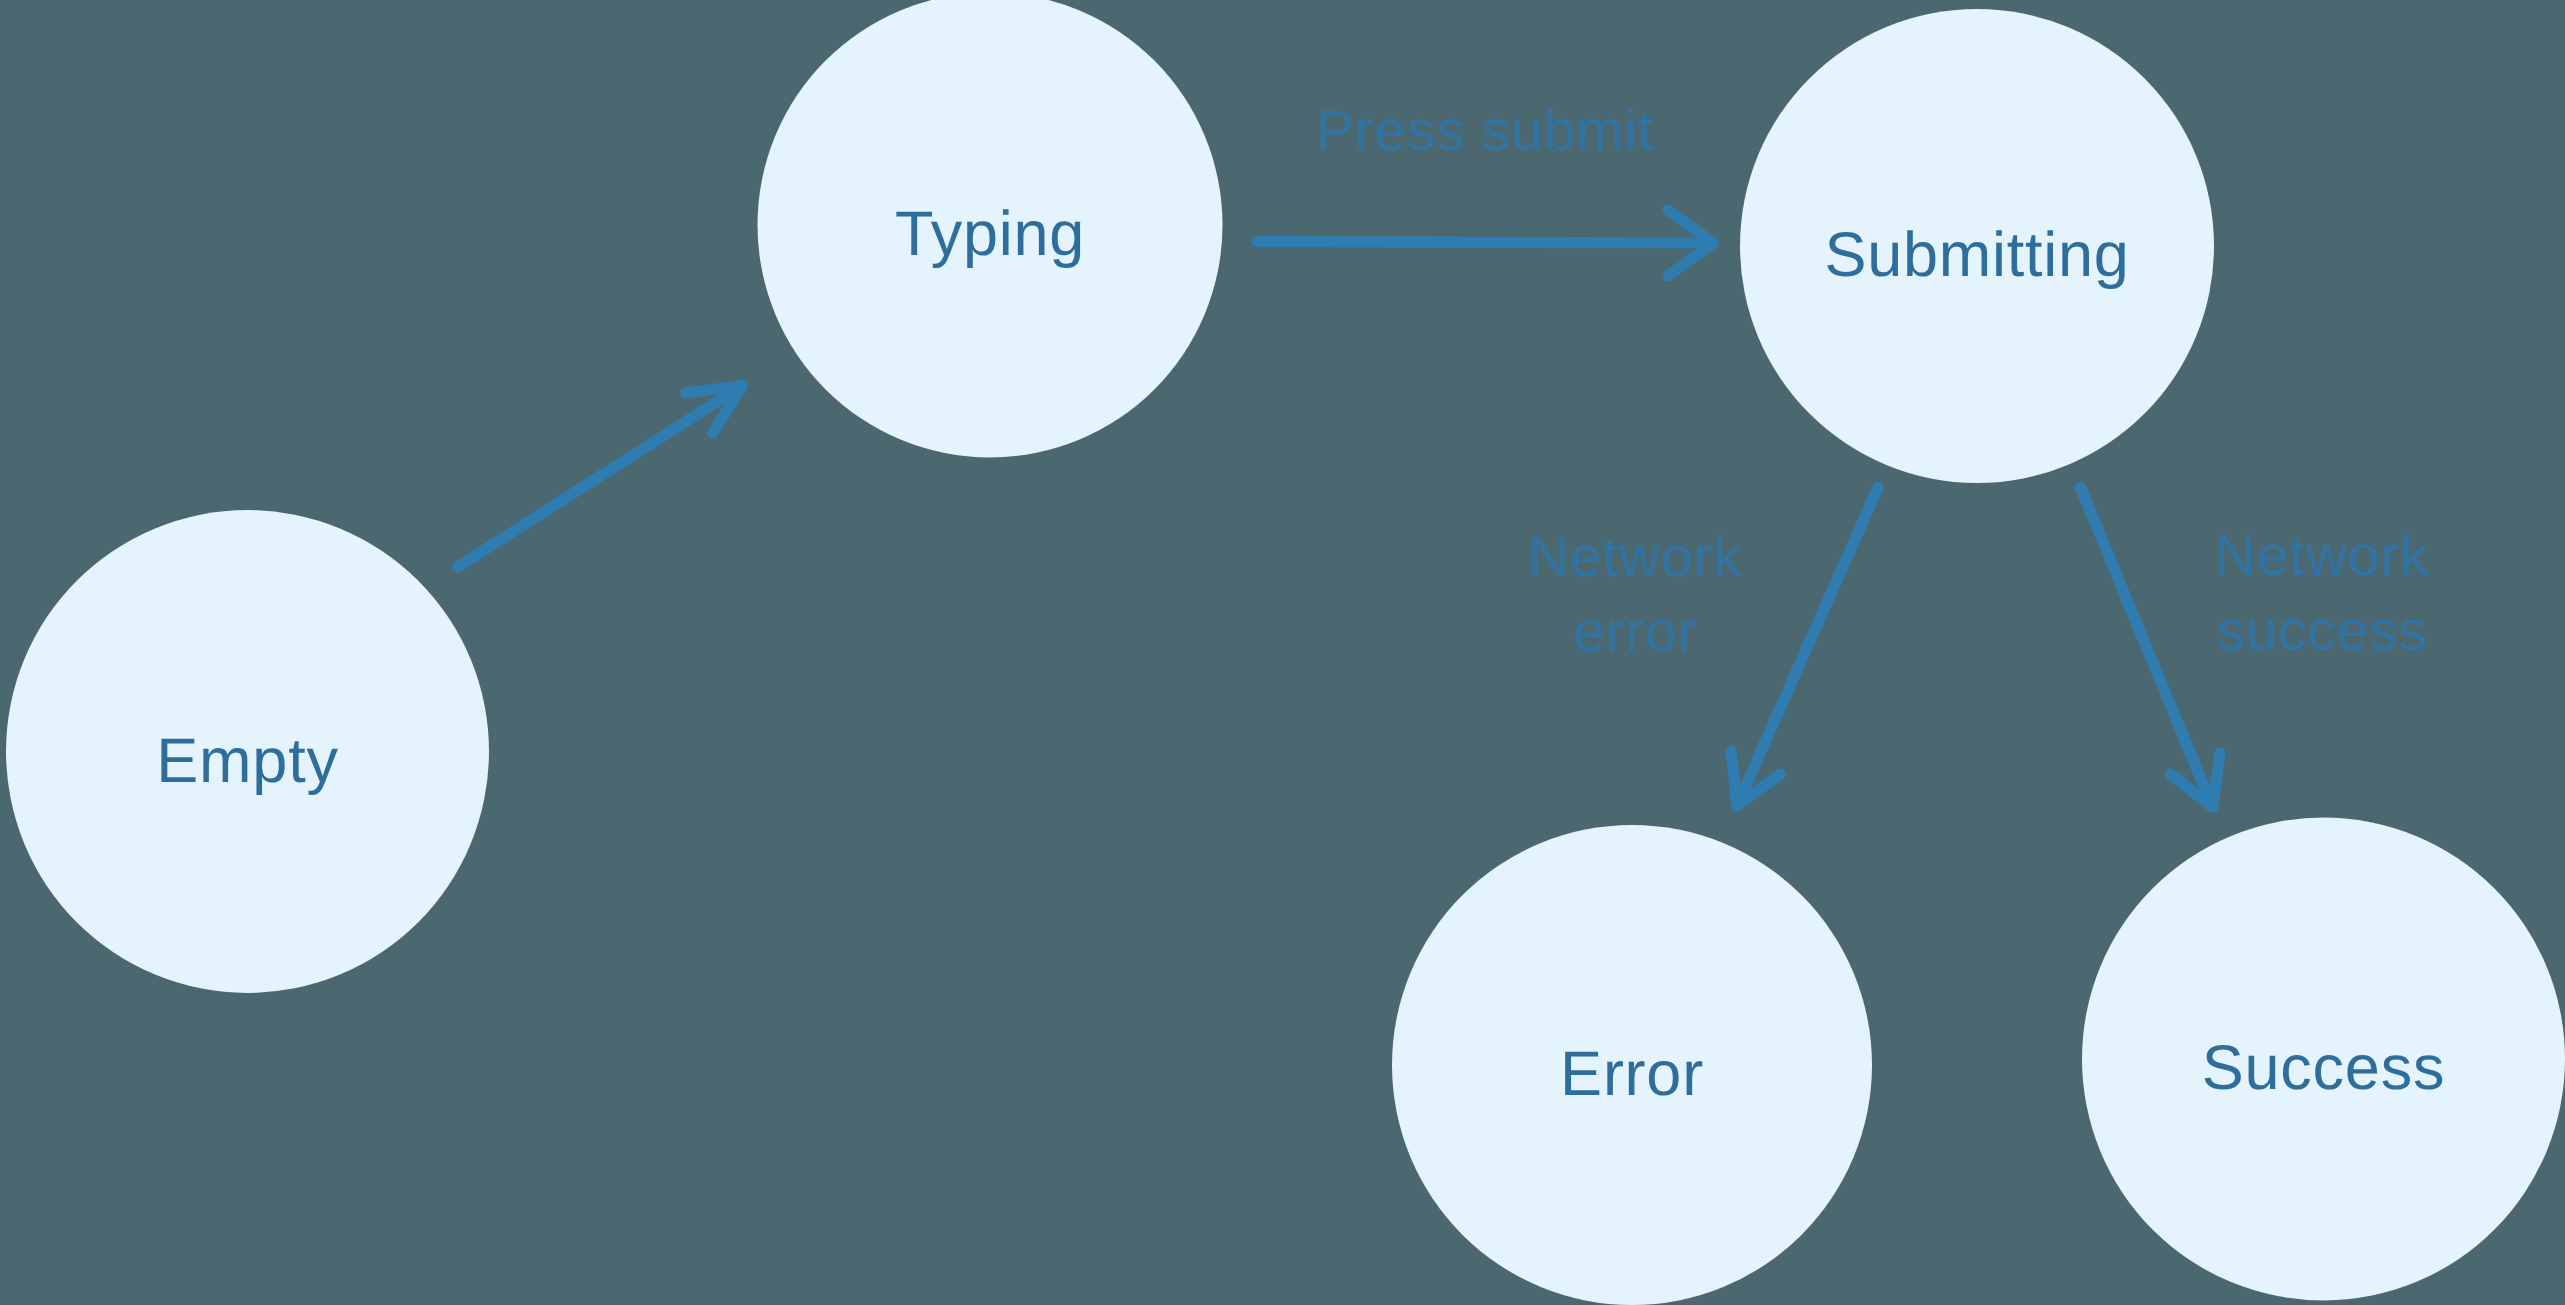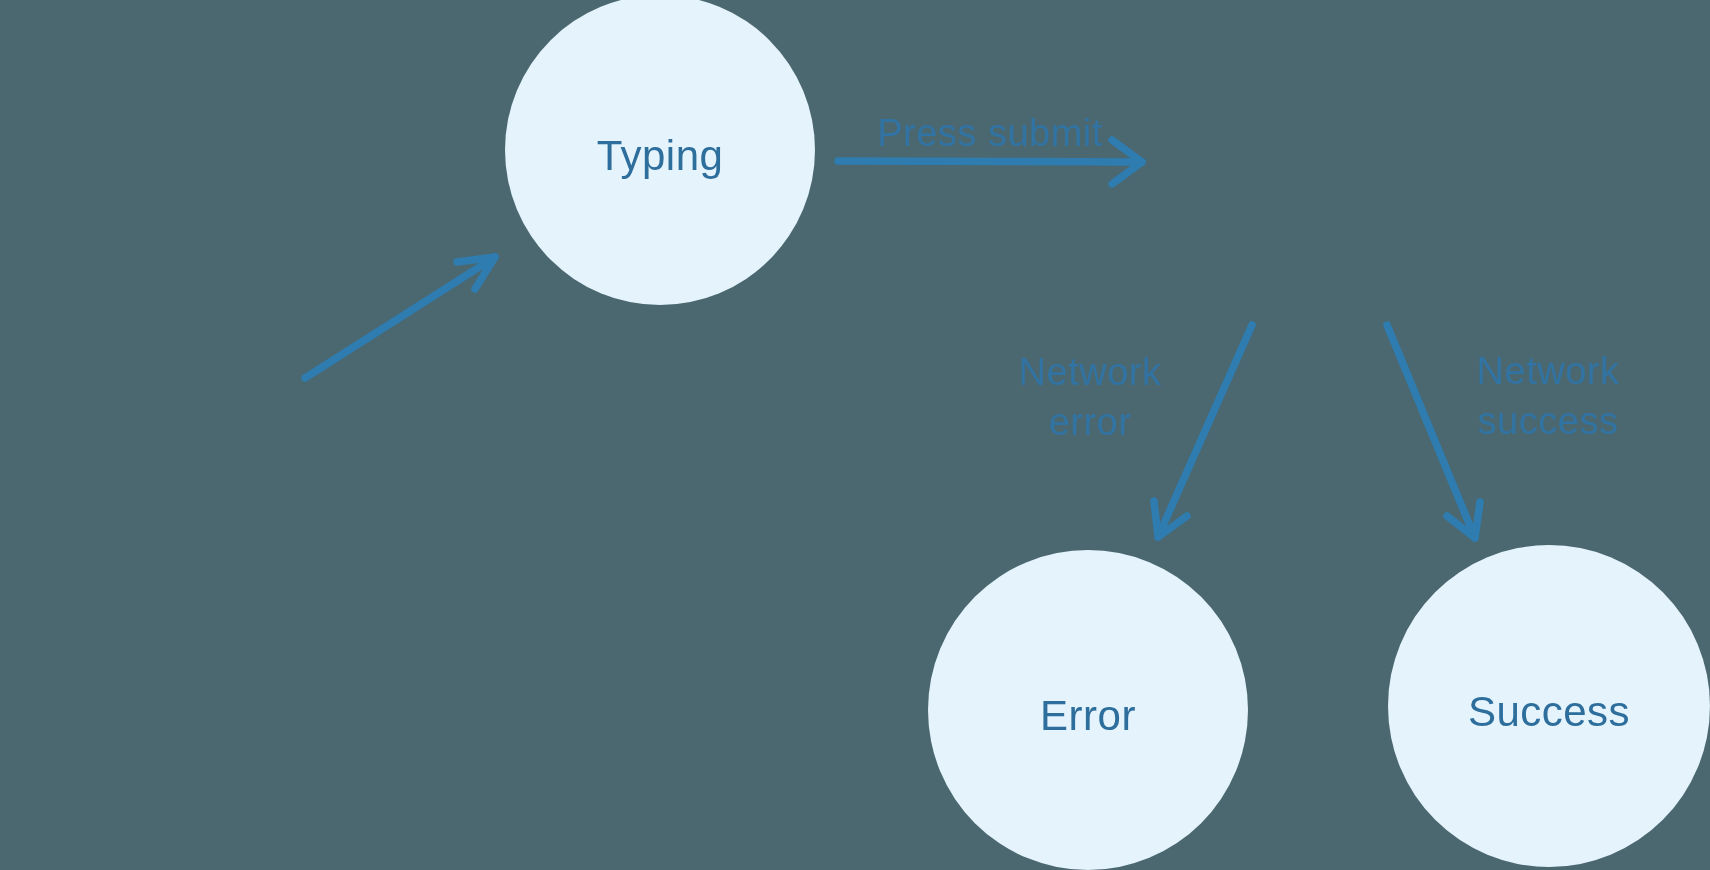--- a/index.html
+++ b/index.html
@@ -61,21 +61,21 @@
 
   
   #node-empty      { left: 4px;    top: 340px; width: 322px; height: 322px; }
   #node-typing     { left: 505px;  top: -5px;  width: 310px; height: 310px; }
   #node-submitting { left: 1160px; top: 6px;   width: 316px; height: 316px; }
   #node-error      { left: 928px;  top: 550px; width: 320px; height: 320px; }
   #node-success    { left: 1388px; top: 545px; width: 322px; height: 322px; }
 
   
   #label-start-typing    { left: 327px;  top: 236px; }
-  #label-press-submit    { left: 990px;  top: 88px; margin-top: 45px;  }
+  #label-press-submit    { left: 990px;  top: 88px;  }
   #label-network-error   { left: 1090px; top: 397px; }
   #label-network-success { left: 1548px; top: 396px; }
 </style>
 </head>
 <body>
 
 <div class="canvas">
 
   <svg class="edges" viewBox="0 0 1710 870">
     <g>
@@ -89,22 +89,28 @@
     <g>
       <path d="M1252 325 L1158 537" stroke="#2E7CB0"></path>
       <polyline points="1154,501 1158,537 1187,516" stroke="#2E7CB0"></polyline>
     </g>
     <g>
       <path d="M1387 325 L1475 538" stroke="#2E7CB0"></path>
       <polyline points="1447,516 1475,538 1480,502" stroke="#2E7CB0"></polyline>
     </g>
   </svg>
 
+  <div class="node" id="node-empty">
+    <span>Empty</span>
+  </div>
   <div class="node" id="node-typing">
     <span>Typing</span>
+  </div>
+  <div class="node" id="node-submitting">
+    <span>Submitting</span>
   </div>
   <div class="node" id="node-error">
     <span>Error</span>
   </div>
   <div class="node" id="node-success">
     <span>Success</span>
   </div>
 
   <div class="edge-label" id="label-press-submit">Press submit</div>
   <div class="edge-label" id="label-network-error">Network

